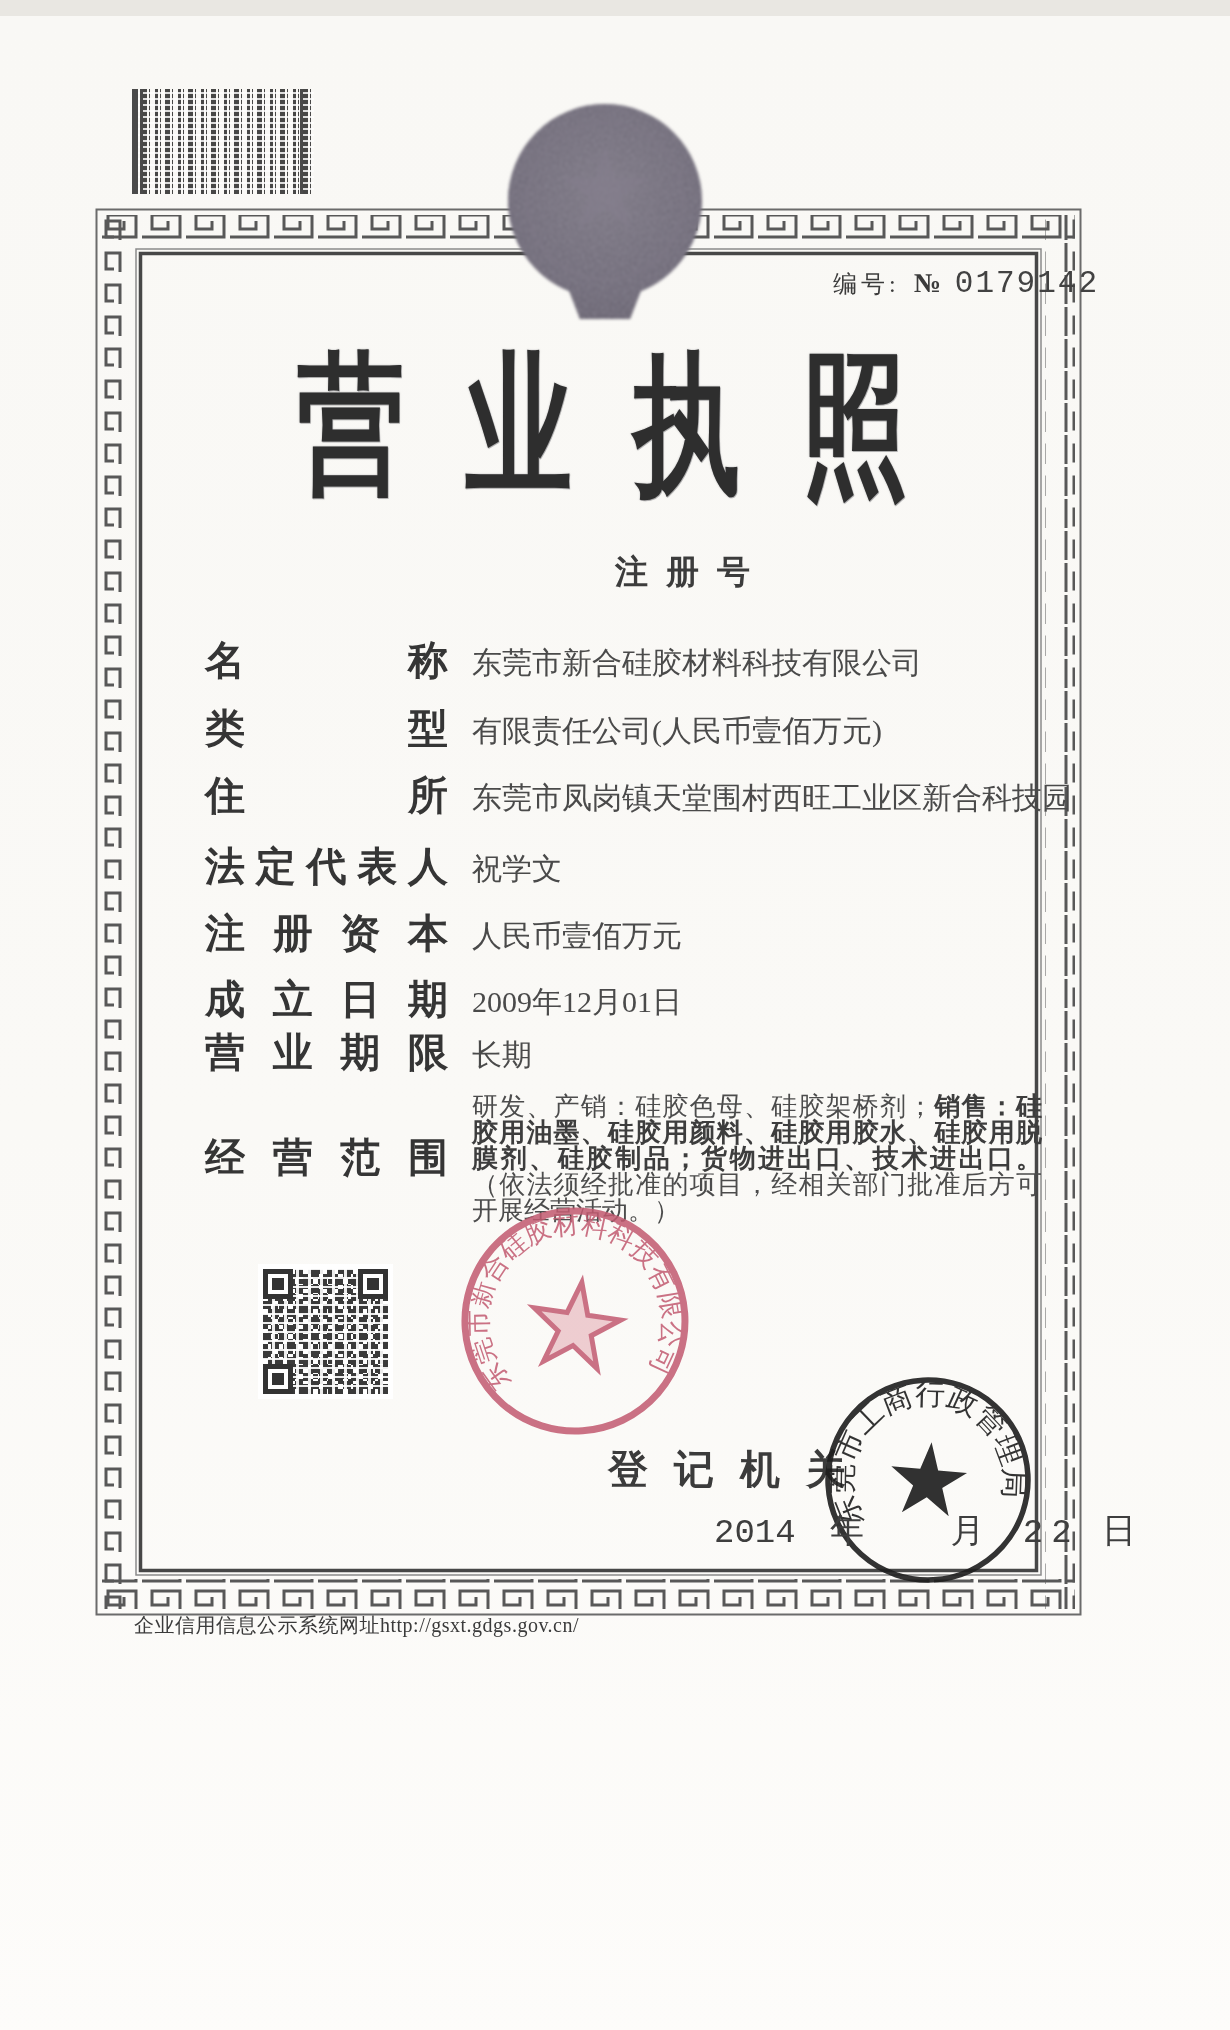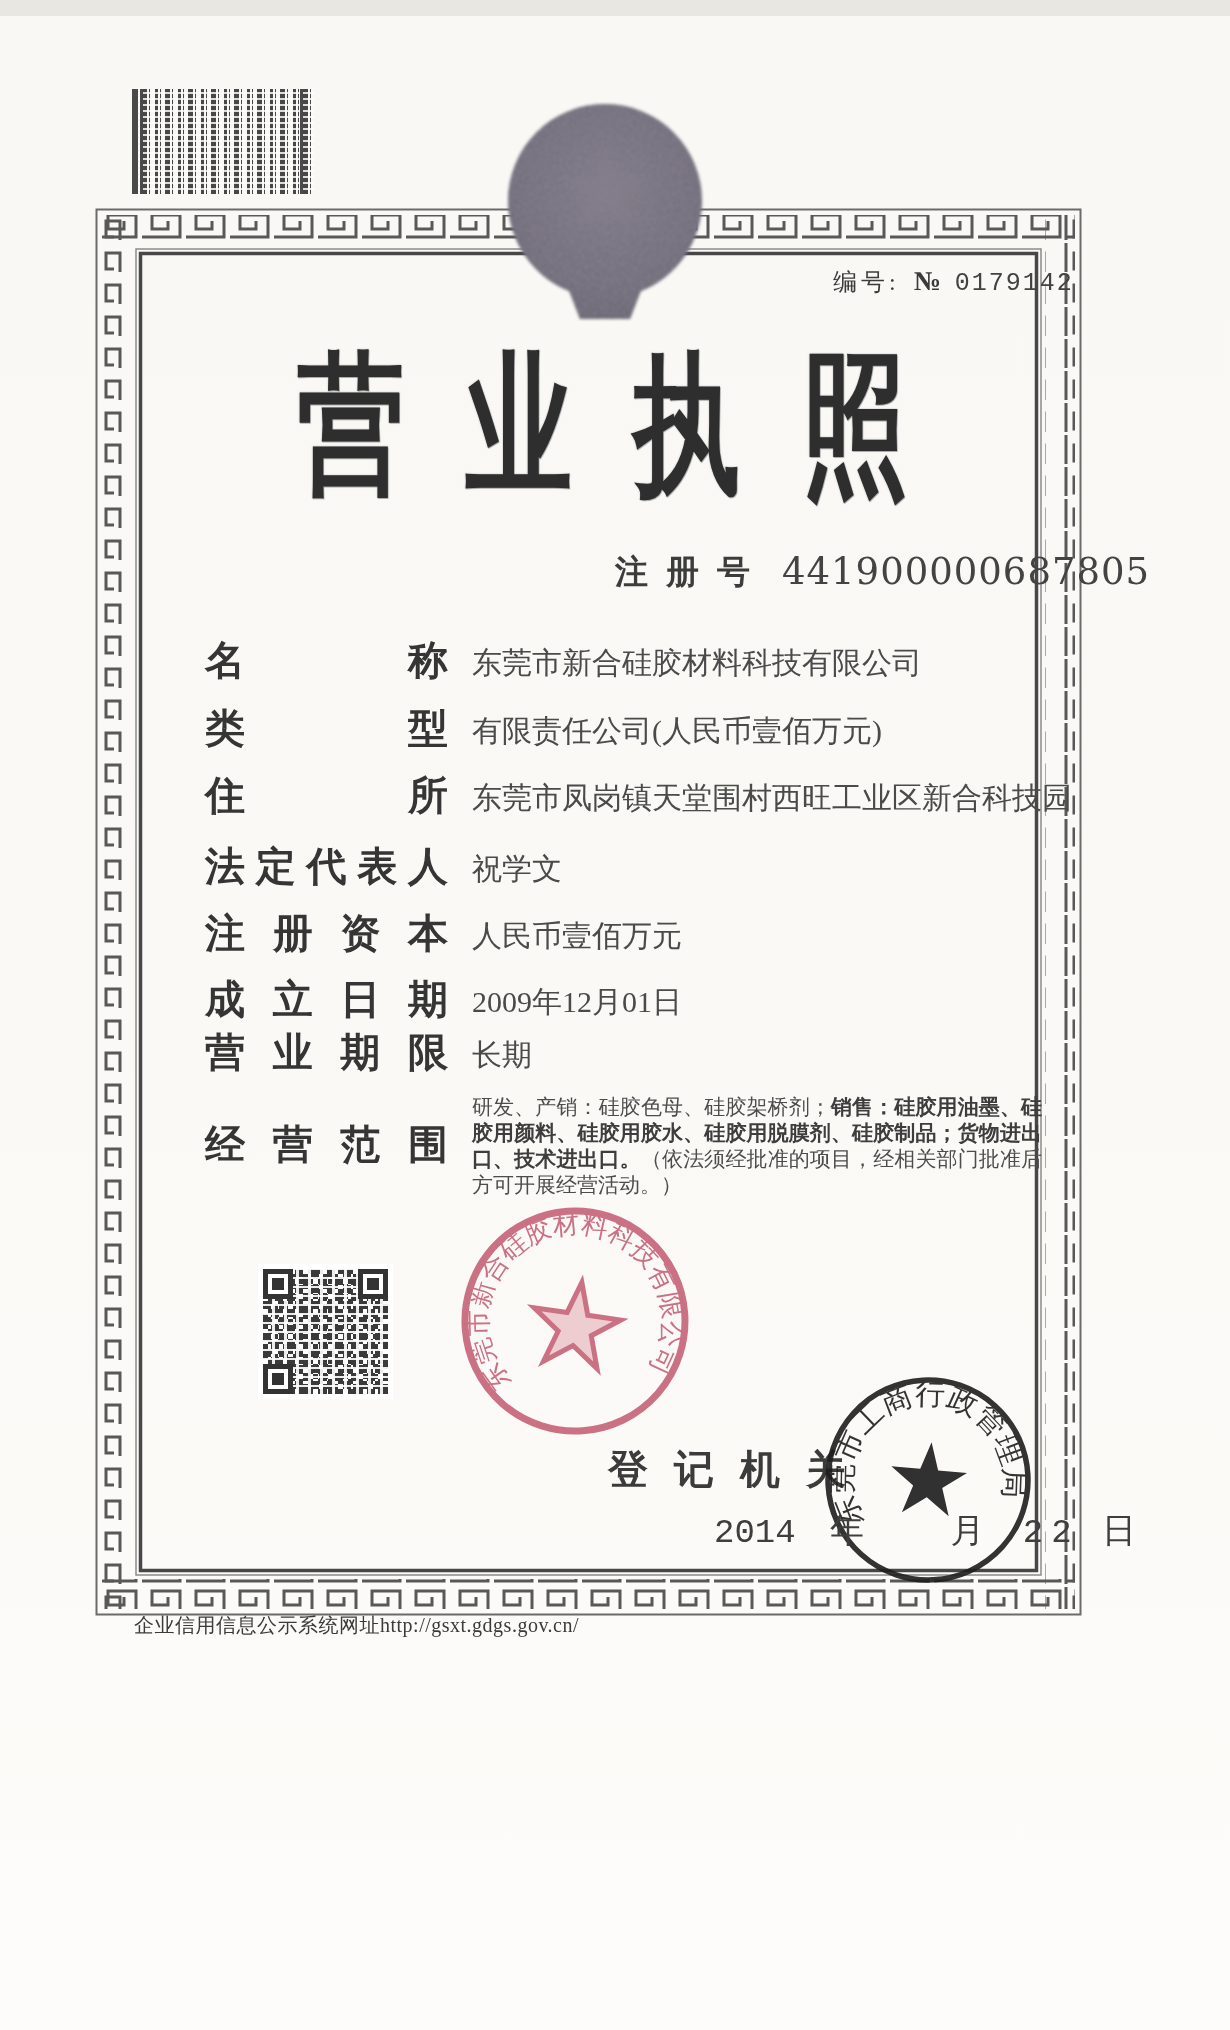--- a/index.html
+++ b/index.html
@@ -13,37 +13,37 @@
       repeating-linear-gradient(0deg,rgba(255,255,255,0) 0 4px,rgba(255,255,255,.82) 4px 6px),
       repeating-linear-gradient(90deg,#2f2f2f 0 3px,rgba(0,0,0,0) 3px 5px,#2f2f2f 5px 6px,rgba(0,0,0,0) 6px 10px,#2f2f2f 10px 15px,rgba(0,0,0,0) 15px 17px,#2f2f2f 17px 18px,rgba(0,0,0,0) 18px 23px);}
   
   .emblem{position:absolute;left:498px;top:82px;width:215px;height:222px;filter:blur(1.6px);z-index:3;}
   
   .frame{position:absolute;left:95px;top:192px;z-index:2;}
   
   .serial{position:absolute;left:833px;top:250px;z-index:4;display:flex;align-items:baseline;color:#3b3b3b;}
   .serial .lab{font-size:24px;letter-spacing:4px;font-family:"Liberation Serif",serif;}
   .serial .sign{font-size:27px;font-weight:700;margin-left:14px;font-family:"Liberation Serif",serif;}
-  .serial .num{font-size:25px;margin-left:14px;letter-spacing:2px;font-family:"Liberation Mono","DejaVu Sans Mono",monospace;color:#424242;}
+  .serial .num{font-size:31px;margin-left:14px;letter-spacing:2px;font-family:"Liberation Mono","DejaVu Sans Mono",monospace;color:#424242;}
   
   .title{position:absolute;left:140px;top:332px;width:987px;text-align:center;line-height:1;
          font-size:152px;font-weight:900;color:#2e2e2e;letter-spacing:88px;white-space:nowrap;
          transform:scaleX(.70);font-family:"Liberation Sans",sans-serif;
          text-shadow:0 0 2px rgba(90,90,95,.55),1px 1px 0 rgba(70,70,75,.35);z-index:4;}
   
   .regno{position:absolute;left:615px;top:534px;z-index:4;display:flex;align-items:flex-start;}
   .regno .lab{font-size:33px;letter-spacing:18px;font-weight:600;color:#3c3c3c;}
   .regno .val{font-size:37px;margin-left:14px;letter-spacing:1px;color:#434343;font-family:"DejaVu Serif","Liberation Serif",serif;}
   
   .frow{position:absolute;left:205px;display:flex;align-items:center;z-index:4;}
   .flabel{width:243px;font-size:40px;line-height:1.05;font-weight:700;color:#353535;
           text-align:justify;text-align-last:justify;flex:none;}
   .fvalue{margin-left:24px;margin-top:7px;font-size:30px;color:#4a4a4a;white-space:nowrap;
           font-family:"Liberation Serif",serif;}
-  .scope-text{margin-left:24px;margin-top:4px;width:570px;font-size:21px;line-height:26px;
+  .scope-text{margin-left:24px;margin-top:4px;width:570px;font-size:26px;line-height:26px;
           color:#4c4c4c;text-align:justify;white-space:normal;font-family:"Liberation Serif",serif;}
   .scope-text .b{font-weight:700;color:#3d3d3d;}
   
   .qr{position:absolute;left:258px;top:1248px;width:135px;height:135px;background:#fff;z-index:4;}
   .qr-pattern{position:absolute;inset:5px;background-color:#fff;
     background-image:
       repeating-linear-gradient(90deg,rgba(255,255,255,0) 0 9px,rgba(255,255,255,.9) 9px 12px),
       repeating-linear-gradient(0deg,rgba(255,255,255,0) 0 7px,rgba(255,255,255,.9) 7px 9px),
       repeating-conic-gradient(#3a3a3a 0 25%,rgba(0,0,0,0) 0 50%),
       repeating-conic-gradient(from 90deg,#3a3a3a 0 25%,rgba(0,0,0,0) 0 50%);
@@ -122,21 +122,20 @@
   <div class="serial">
     <span class="lab">编号:</span>
     <span class="sign">№</span>
     <span class="num">0179142</span>
   </div>
 
   <div class="title">营业执照</div>
 
   <div class="regno">
     <span class="lab">注册号</span>
-    <span class="val">441900000687805</span>
   </div>
 
   <div class="frow" style="top:620px">
     <span class="flabel">名称</span>
     <span class="fvalue">东莞市新合硅胶材料科技有限公司</span>
   </div>
   <div class="frow" style="top:688px">
     <span class="flabel">类型</span>
     <span class="fvalue">有限责任公司(人民币壹佰万元)</span>
   </div>

